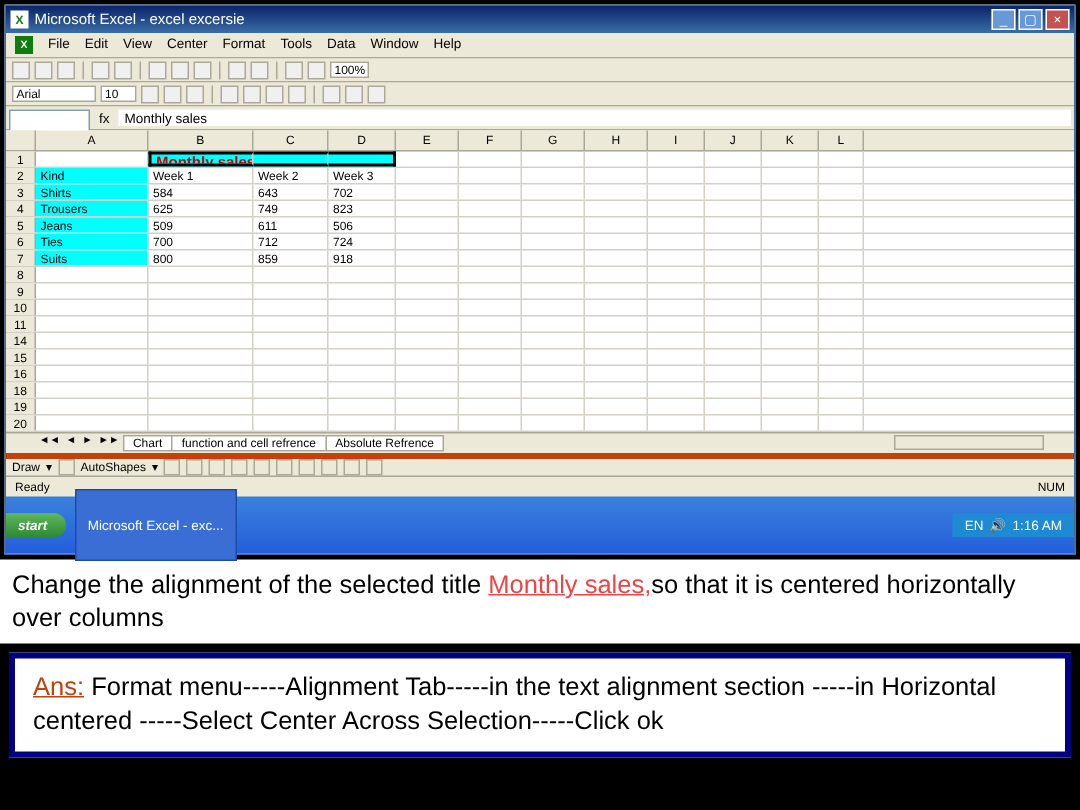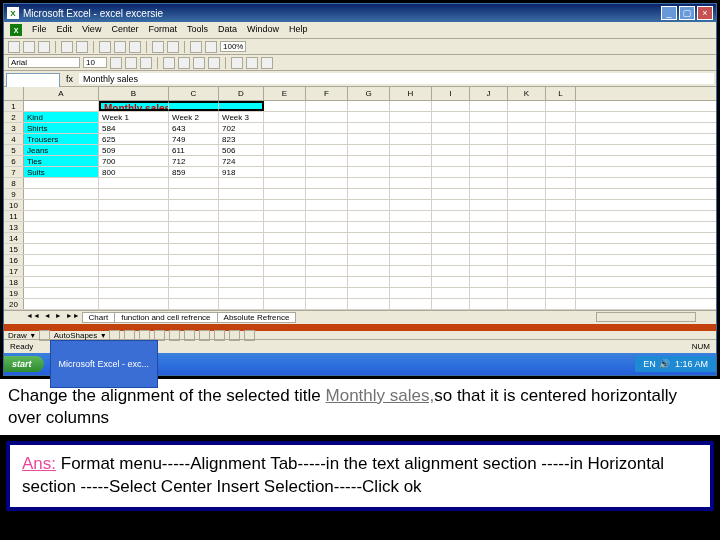--- a/index.html
+++ b/index.html
@@ -28,32 +28,32 @@
 .row{display:flex;height:11px;border-bottom:1px solid #d4d0c8}
 .row .rh{width:20px;background:#ece9d8;border-right:1px solid #aca899;text-align:center;line-height:11px;font-size:8px}
 .row .cell{border-right:1px solid #d4d0c8;padding:0 3px;line-height:11px;overflow:hidden;white-space:nowrap}
 .cyan{background:#00ffff}
 .title-cell{color:#c00;font-weight:bold;font-size:10px}
 .num{text-align:left}
 .tabs{background:#ece9d8;display:flex;padding:1px 20px;font-size:8px;border-top:1px solid #aca899;height:14px;align-items:flex-start;gap:0}
 .tabs .ar{padding:0 2px;font-size:7px}
 .tabs .tab{background:#fff;border:1px solid #aca899;padding:0 6px;margin-right:-1px}
 .tabs .sb{margin-left:auto;width:100px;height:10px;background:#ece9d8;border:1px solid #aca899}
-.drawbar{background:#ece9d8;padding:2px 4px;font-size:8px;border-top:7px solid #c2410c;height:15px;display:flex;gap:4px;align-items:center}
+.drawbar{background:#ece9d8;padding:2px 4px;font-size:8px;border-top:4px solid #c2410c;height:15px;display:flex;gap:4px;align-items:center}
 .drawbar .tb2{width:11px;height:11px;border:1px solid #aca899;display:inline-block}
 .status{background:#ece9d8;display:flex;padding:2px 6px;font-size:8px;border-top:1px solid #aca899;height:14px}
 .status .num-ind{margin-left:auto}
-.taskbar{background:linear-gradient(#3a81dd,#245edb);height:22px;display:flex;align-items:center;color:#fff;font-size:9px}
+.taskbar{background:linear-gradient(#3a81dd,#245edb);height:38px;display:flex;align-items:center;color:#fff;font-size:9px}
 .taskbar .start{background:linear-gradient(#5eb85e,#2e8b2e);padding:3px 12px 3px 8px;font-weight:bold;border-radius:0 8px 8px 0;font-style:italic}
 .taskbar .task{background:#3a6ed5;margin-left:6px;padding:18px 8px;border:1px solid #1e4ba8}
 .taskbar .tray{margin-left:auto;background:#1e8ad4;padding:3px 8px;display:flex;gap:4px;align-items:flex-start}
 .question{background:#fff;padding:6px 8px;font-size:17px;font-family:'Times New Roman',serif;line-height:1.3}
-.question .kw{color:#737373;text-decoration:underline}
+.question .kw{color:#ef4444;text-decoration:underline}
 .answer{background:#fff;border:4px solid #000080;margin:6px;padding:8px 12px;font-size:17px;font-family:'Times New Roman',serif;line-height:1.35}
-.answer .ans-label{color:#ec4899;text-decoration:underline}
+.answer .ans-label{color:#c2410c;text-decoration:underline}
 .cw-a{width:75px}.cw-b{width:70px}.cw-c{width:50px}.cw-d{width:45px}
 .cw-e{width:42px}.cw-f{width:42px}.cw-g{width:42px}.cw-h{width:42px}
 .cw-ij{width:38px}.cw-j{width:38px}.cw-k{width:38px}.cw-l{width:30px}
 </style>
 </head>
 <body>
 
 <div class="outer">
 <div class="win">
   <div class="titlebar">
@@ -90,21 +90,21 @@
     <span class="tb"></span>
     <span class="sep"></span>
     <span class="tb"></span>
     <span class="tb"></span>
     <span class="sep"></span>
     <span class="tb"></span>
     <span class="tb"></span>
     <span class="zoom">100%</span>
   </div>
   <div class="toolbar">
-    <span class="zoom" style="width:72px">Arial</span>
+    <span class="zoom" style="width:56px">Arial</span>
     <span class="zoom" style="width:24px">10</span>
     <span class="tb"></span>
     <span class="tb"></span>
     <span class="tb"></span>
     <span class="sep"></span>
     <span class="tb"></span>
     <span class="tb"></span>
     <span class="tb"></span>
     <span class="tb"></span>
     <span class="sep"></span>
@@ -293,35 +293,20 @@
             <div class="cell cw-e"></div>
             <div class="cell cw-f"></div>
             <div class="cell cw-g"></div>
             <div class="cell cw-h"></div>
             <div class="cell cw-ij"></div>
             <div class="cell cw-j"></div>
             <div class="cell cw-k"></div>
             <div class="cell cw-l"></div>
           </div>
           <div class="row">
-            <div class="rh">13</div>
-            <div class="cell cw-a"></div>
-            <div class="cell cw-b"></div>
-            <div class="cell cw-c"></div>
-            <div class="cell cw-d"></div>
-            <div class="cell cw-e"></div>
-            <div class="cell cw-f"></div>
-            <div class="cell cw-g"></div>
-            <div class="cell cw-h"></div>
-            <div class="cell cw-ij"></div>
-            <div class="cell cw-j"></div>
-            <div class="cell cw-k"></div>
-            <div class="cell cw-l"></div>
-          </div>
-          <div class="row">
             <div class="rh">14</div>
             <div class="cell cw-a"></div>
             <div class="cell cw-b"></div>
             <div class="cell cw-c"></div>
             <div class="cell cw-d"></div>
             <div class="cell cw-e"></div>
             <div class="cell cw-f"></div>
             <div class="cell cw-g"></div>
             <div class="cell cw-h"></div>
             <div class="cell cw-ij"></div>
@@ -339,35 +324,20 @@
             <div class="cell cw-f"></div>
             <div class="cell cw-g"></div>
             <div class="cell cw-h"></div>
             <div class="cell cw-ij"></div>
             <div class="cell cw-j"></div>
             <div class="cell cw-k"></div>
             <div class="cell cw-l"></div>
           </div>
           <div class="row">
             <div class="rh">16</div>
-            <div class="cell cw-a"></div>
-            <div class="cell cw-b"></div>
-            <div class="cell cw-c"></div>
-            <div class="cell cw-d"></div>
-            <div class="cell cw-e"></div>
-            <div class="cell cw-f"></div>
-            <div class="cell cw-g"></div>
-            <div class="cell cw-h"></div>
-            <div class="cell cw-ij"></div>
-            <div class="cell cw-j"></div>
-            <div class="cell cw-k"></div>
-            <div class="cell cw-l"></div>
-          </div>
-          <div class="row">
-            <div class="rh">17</div>
             <div class="cell cw-a"></div>
             <div class="cell cw-b"></div>
             <div class="cell cw-c"></div>
             <div class="cell cw-d"></div>
             <div class="cell cw-e"></div>
             <div class="cell cw-f"></div>
             <div class="cell cw-g"></div>
             <div class="cell cw-h"></div>
             <div class="cell cw-ij"></div>
             <div class="cell cw-j"></div>
@@ -460,14 +430,14 @@
     </div>
   </div>
 </div>
 </div>
 
 <div class="question">
   <span>Change the alignment of the selected title </span><span class="kw">Monthly sales,</span><span>so that it is centered horizontally over columns</span>
 </div>
 
 <div class="answer">
-  <span class="ans-label">Ans:</span><span> Format menu-----Alignment Tab-----in the text alignment section -----in Horizontal section -----Select Center Insert Selection-----Click ok</span>
+  <span class="ans-label">Ans:</span><span> Format menu-----Alignment Tab-----in the text alignment section -----in Horizontal centered -----Select Center Across Selection-----Click ok</span>
 </div>
 
 </body></html>

